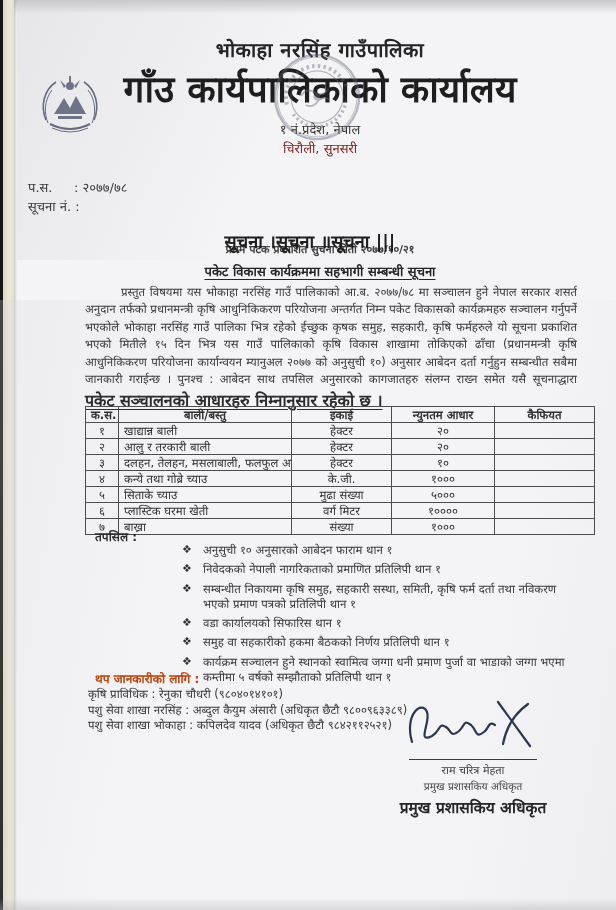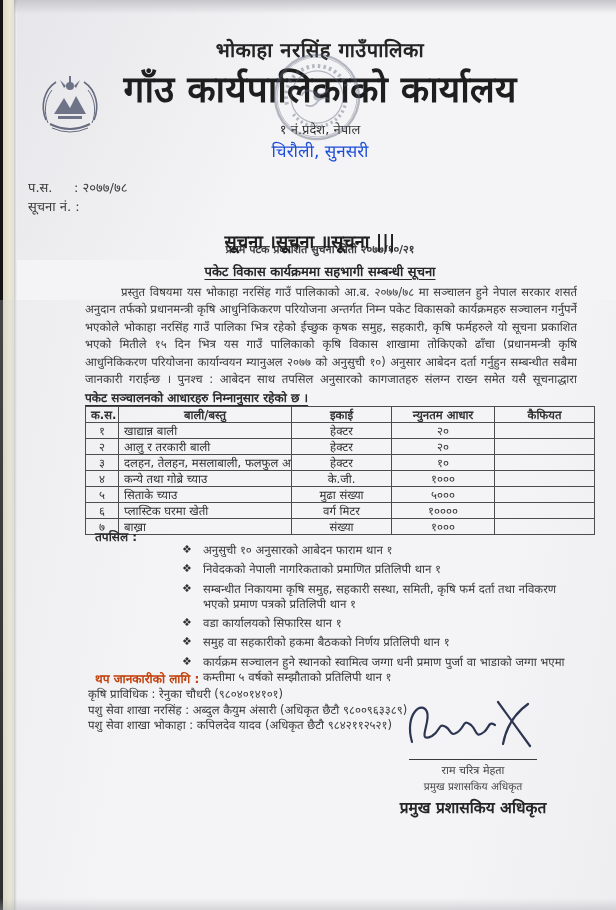--- a/index.html
+++ b/index.html
@@ -23,42 +23,42 @@
     background:linear-gradient(115deg,rgba(205,205,212,.35),rgba(255,255,255,0) 45%); }
   .sheen2 { position:absolute; left:0; top:300px; width:616px; height:610px; pointer-events:none;
     background:linear-gradient(100deg,rgba(214,213,218,.25),rgba(255,255,255,0) 30%,rgba(255,255,255,0) 75%,rgba(224,223,228,.3)); }
 
   .abs { position:absolute; }
   .ctr { left:0; width:616px; text-align:center;padding-left:24px; }
 
   .t-muni   { top:36px;  font-size:20px; font-weight:700; color:#242424; letter-spacing:.5px; }
   .t-office { top:62px;  font-size:37px; font-weight:700; color:#1e1e1e; }
   .t-prov   { top:120px; font-size:13px; font-weight:500; color:#333; }
-  .t-addr   { top:139px; font-size:17px; font-weight:500; color:#1d4ed8; }
+  .t-addr   { top:139px; font-size:13px; font-weight:500; color:#7f1d1d; }
 
   .emblem { left:36px; top:70px; width:68px; height:68px; opacity:.88; }
   .stamp  { left:270px; top:50px; width:94px; height:94px; opacity:.42; }
 
   .ref { left:28px; font-size:13px; color:#3a3a3a; }
   .ref-ps { top:178px; }
   .ref-ps .lbl { display:inline-block; width:46px; }
   .ref-no { top:197px; }
 
   .publish { top:213px; font-size:11px; font-weight:600; color:#3d3d3d;margin-top:28px; }
 
   .notices { top:229px; left:100px; width:420px; display:flex; justify-content:center; }
   .notices span { font-size:18px; font-weight:700; color:#1f1f1f; }
 
   .subject { top:262px; font-size:13px; font-weight:700; color:#262626;
     text-decoration:underline; text-underline-offset:3px; }
 
   .para { left:85px; top:284px; width:492px; height:104px; overflow:hidden;
     font-size:11.5px; line-height:17.4px; text-align:justify; text-indent:36px; color:#3b3b3b; }
 
-  .tbl-intro { left:85px; top:389px; font-size:12px; font-weight:700; color:#2c2c2c;
+  .tbl-intro { left:85px; top:389px; font-size:16px; font-weight:700; color:#2c2c2c;
     text-decoration:underline; text-underline-offset:3px; }
 
   table.basis { position:absolute; left:85px; top:406px; width:509px;
     border-collapse:collapse; font-size:11.5px; color:#333; table-layout:fixed;padding-left:32px; }
   table.basis th, table.basis td { border:1px solid #4d4d4d; padding:0 5px; height:15px;
     overflow:hidden; white-space:nowrap; }
   table.basis th { font-weight:700; text-align:center; }
   td.c { text-align:center; }
   col.w-sn{width:33px;} col.w-item{width:173px;} col.w-unit{width:100px;}
   col.w-min{width:103px;} col.w-rem{width:100px;}

